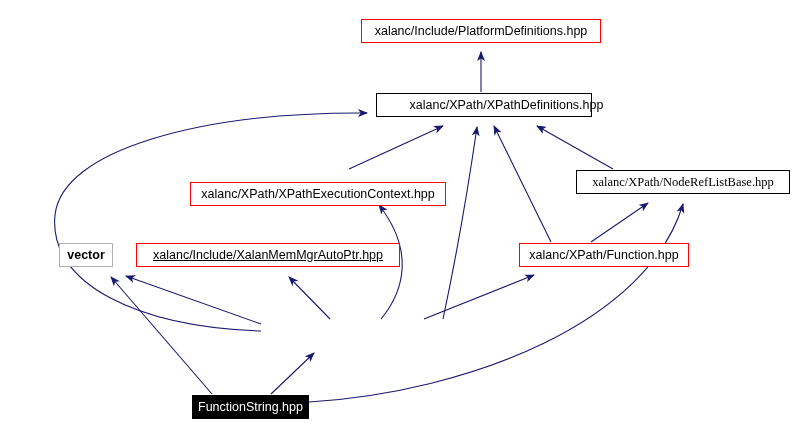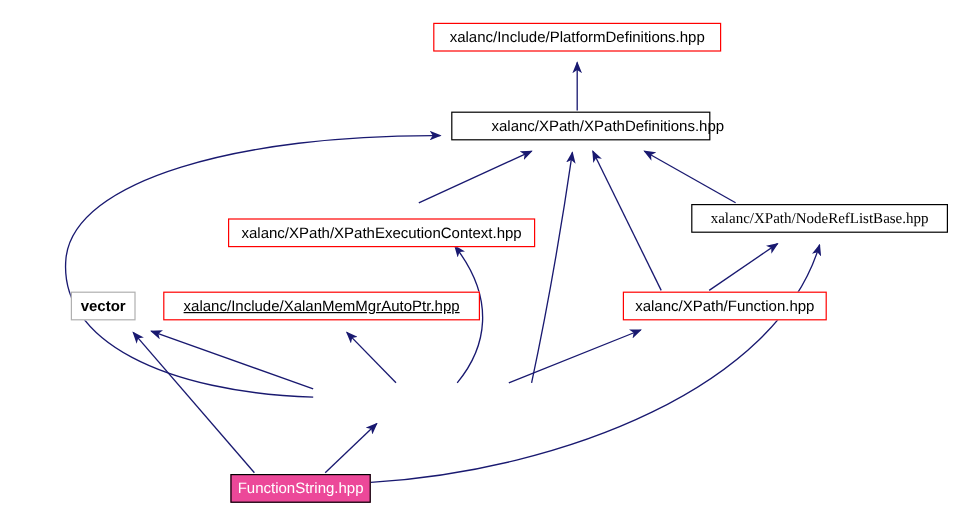--- a/index.html
+++ b/index.html
@@ -37,21 +37,21 @@
     border: 1px solid #000000;
   }
   .graph-node.border-red {
     border-color: #ff0000;
   }
   .graph-node.border-gray {
     border-color: #b0b0b0;
     font-weight: bold;
   }
   .graph-node.fill-black {
-    background: #ec4899;
+    background: #000000;
     color: #ffffff;
     border-color: #000000;
   }
   .node-label {
     pointer-events: none;
   }
 </style>
 </head>
 <body>
 

